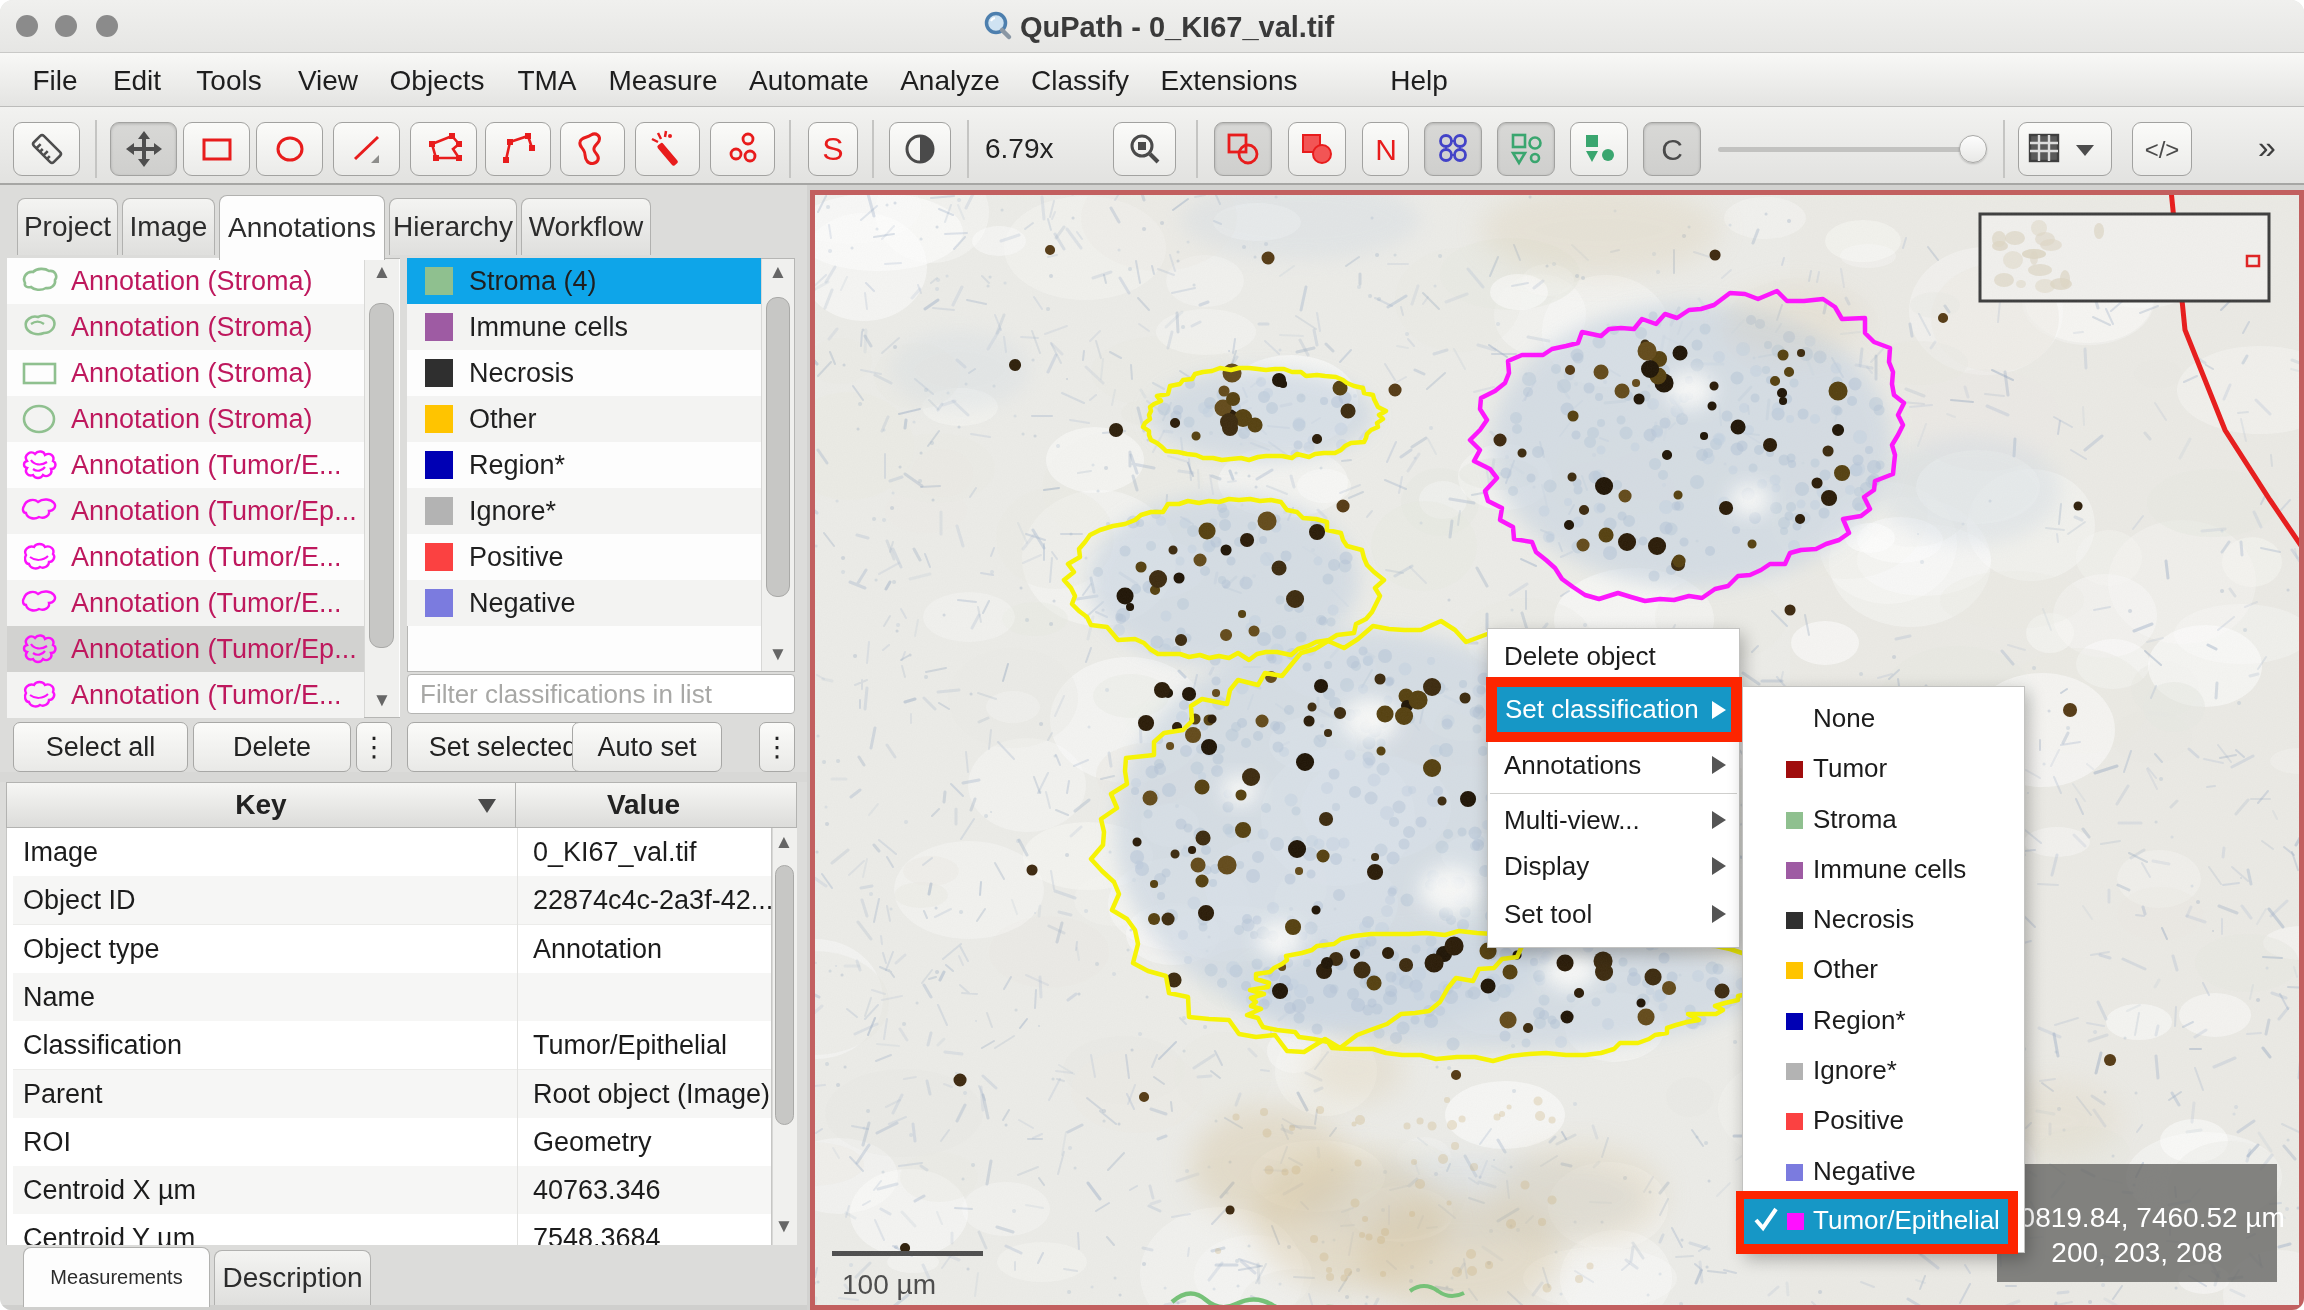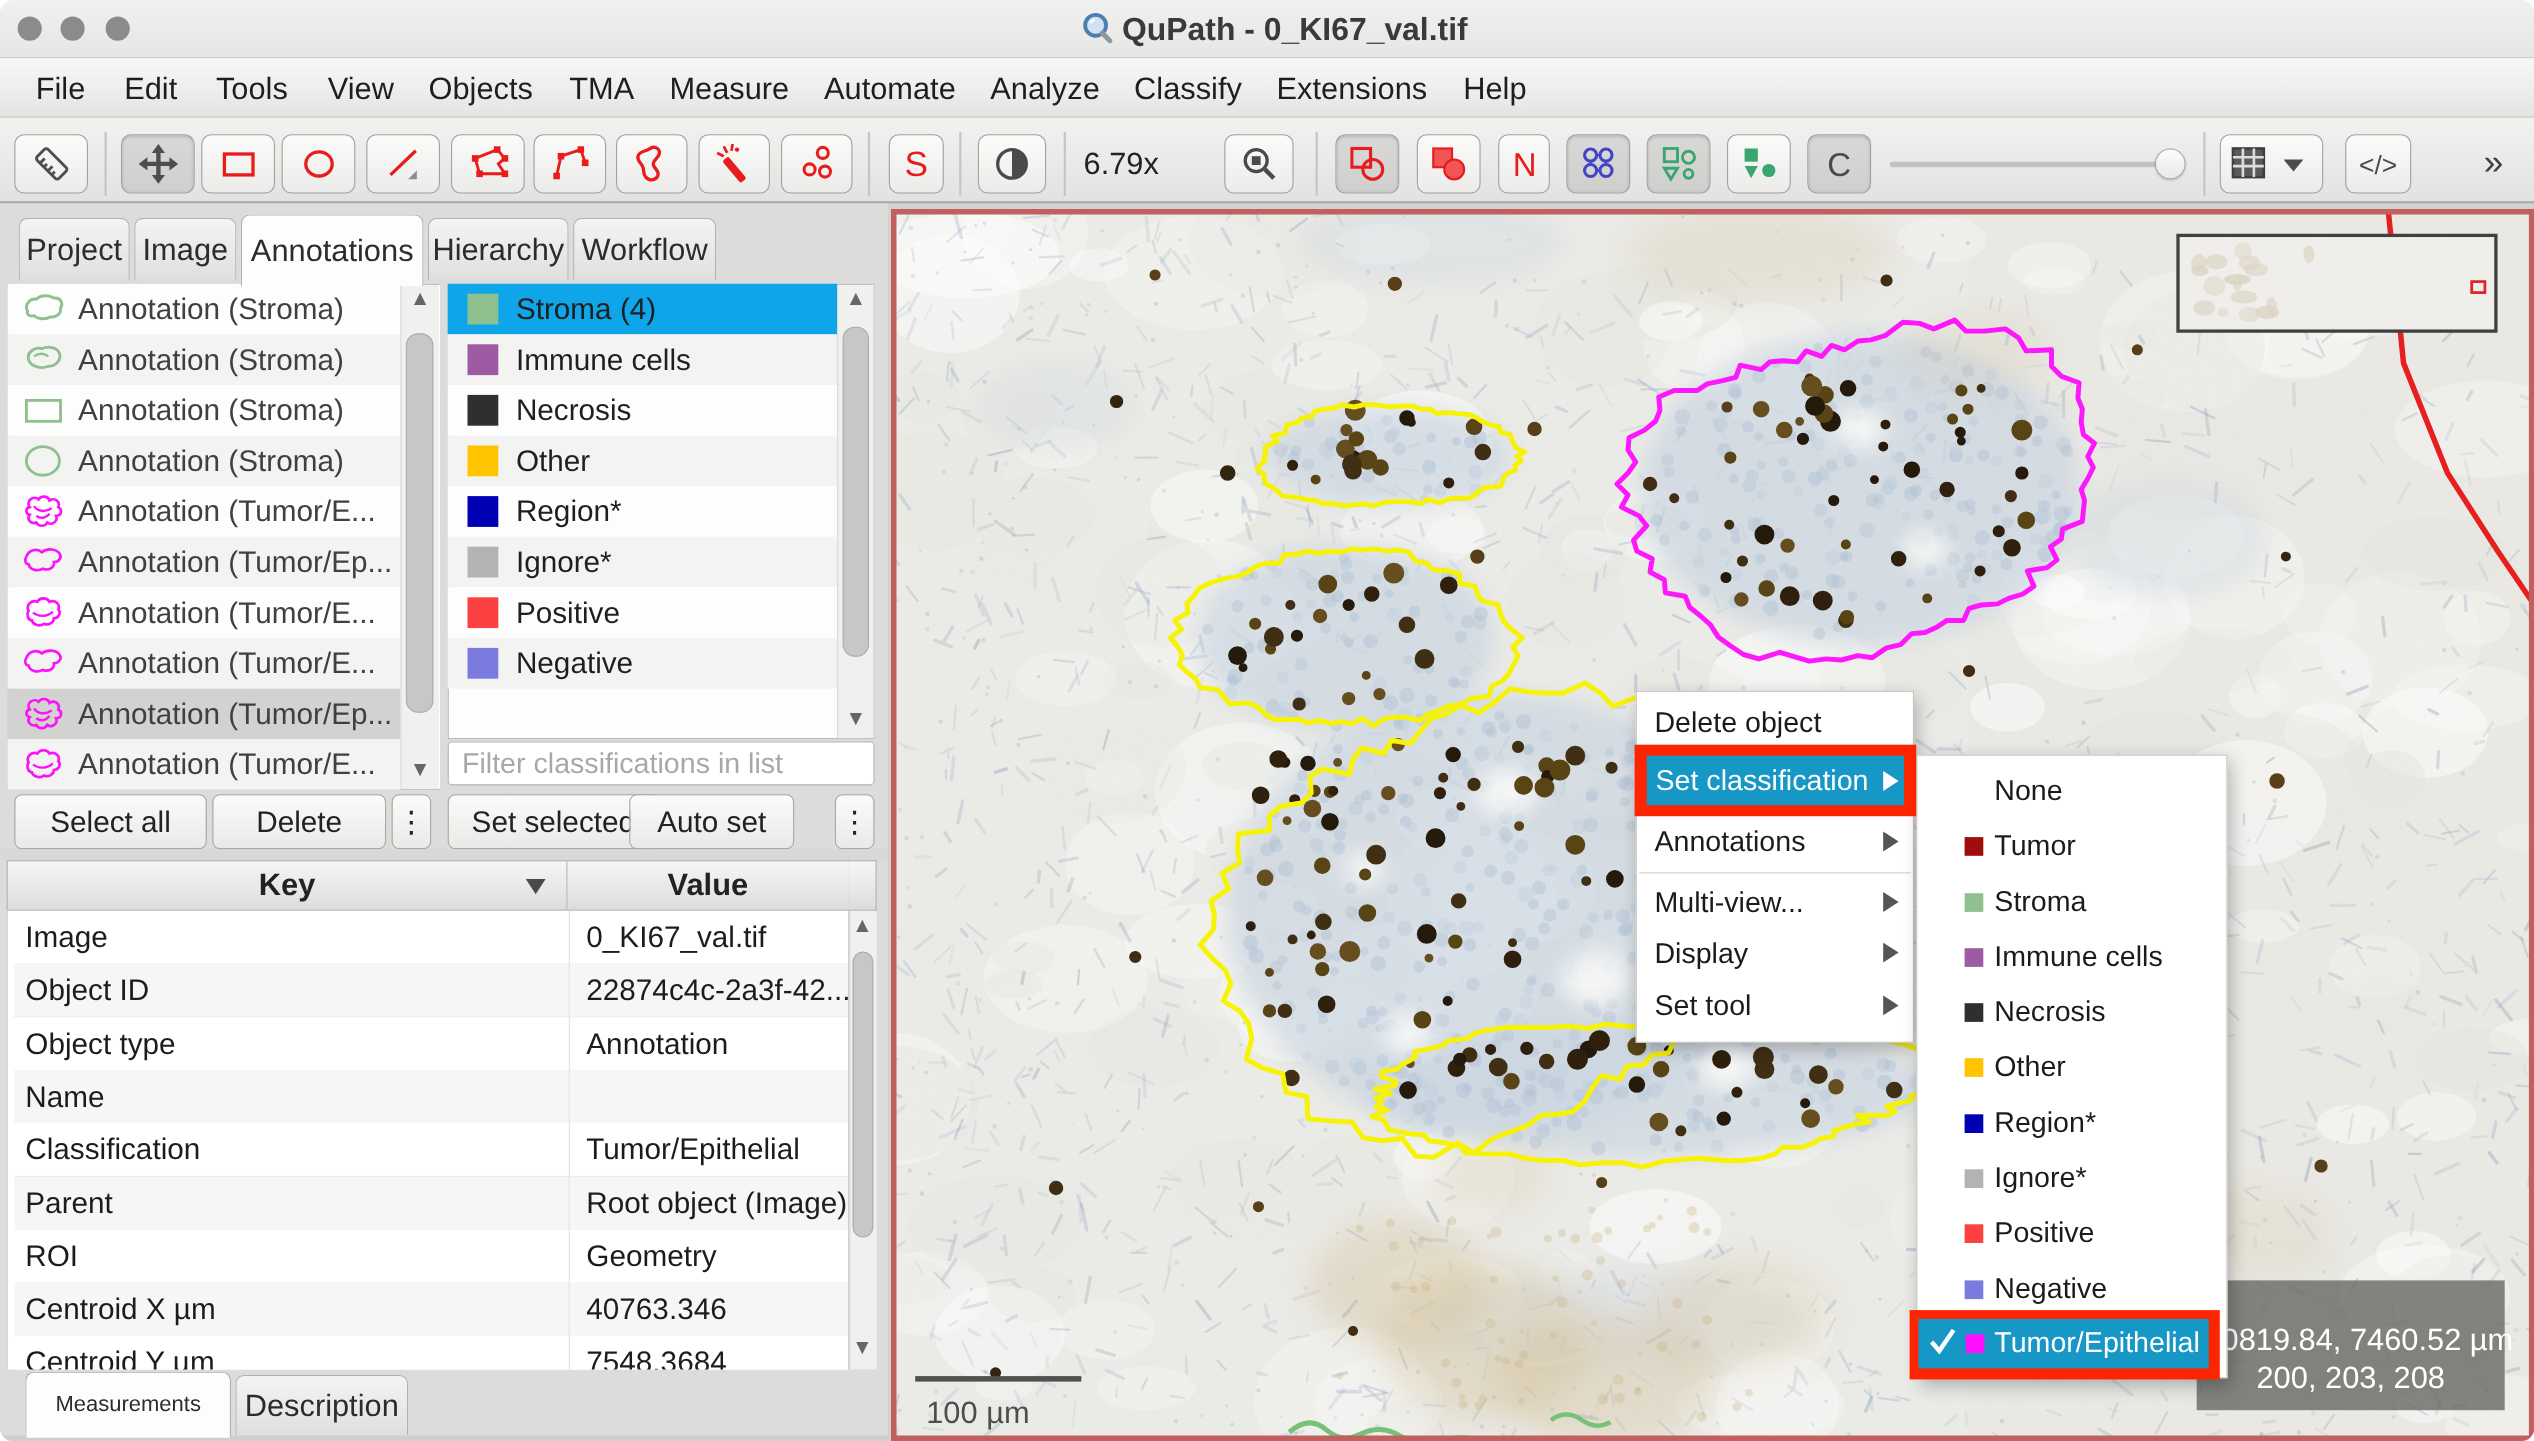--- a/index.html
+++ b/index.html
@@ -9,21 +9,21 @@
 #title{position:absolute;top:11px;left:1020px;font-size:29px;font-weight:bold;color:#3a3a3a}
 #menubar{left:0;top:53px;width:2304px;height:54px;background:linear-gradient(#f8f8f6,#e4e4e2);border-bottom:1px solid #bcbcba}
 .mi{position:absolute;top:12px;font-size:28px;color:#1e1e1e;transform:translateX(-50%)}
 #toolbar{left:0;top:107px;width:2304px;height:78px;background:linear-gradient(#f2f2f0,#e2e2e0);border-bottom:2px solid #a6a6a4}
 .tb{position:absolute;top:15px;height:54px;border:1.5px solid #a2a2a0;border-radius:9px;background:linear-gradient(#fbfbf9,#ebebe9);display:flex;align-items:center;justify-content:center}
 .tb.sel{background:linear-gradient(#d8d8d6,#cfcfcd);box-shadow:inset 0 1px 3px rgba(0,0,0,.18)}
 .tsep{position:absolute;top:13px;height:58px;width:2px;background:#c5c5c3}
 #lpanel{left:0;top:185px;width:807px;height:1125px;background:#dcdcda}
 .tab{position:absolute;border:1.5px solid #b1b1af;border-bottom:none;border-radius:8px 8px 0 0;background:linear-gradient(#f4f4f2,#dfdfdd);font-size:28px;color:#2c2c2c;display:flex;align-items:center;justify-content:center}
 .tab.sel{background:#fdfdfd}
-.lrow{position:absolute;left:7px;width:357px;height:46px;display:flex;align-items:center;font-size:27px;color:#404040}
+.lrow{position:absolute;left:7px;width:357px;height:46px;display:flex;align-items:center;font-size:27px;color:#be185d}
 .rrow{position:absolute;left:407px;width:354px;height:46px;display:flex;align-items:center;font-size:27px;color:#1f1f1f}
 .csq{width:28px;height:28px;margin-left:18px;margin-right:16px;flex:0 0 auto}
 .btn{position:absolute;top:537px;height:50px;border:1.5px solid #a8a8a6;border-radius:7px;background:linear-gradient(#fbfbf9,#e9e9e7);font-size:27px;color:#222;display:flex;align-items:center;justify-content:center}
 .sbtrack{position:absolute;background:#f0f0ee;border-left:1px solid #d8d8d6}
 .sbthumb{position:absolute;background:#c7c7c5;border:1px solid #a9a9a7;border-radius:11px}
 .arr{position:absolute;font-size:19px;color:#666;text-align:center}
 .trow{position:absolute;left:6px;width:765px;height:49px;font-size:27px;color:#1c1c1c}
 .trow .k{position:absolute;left:10px;top:9px}
 .trow .v{position:absolute;left:520px;top:9px}
 #viewer{left:807px;top:185px;width:1497px;height:1125px;background:#d2d2d0}
@@ -52,21 +52,21 @@
       <div class="mi" style="left:137px">Edit</div>
       <div class="mi" style="left:229px">Tools</div>
       <div class="mi" style="left:328px">View</div>
       <div class="mi" style="left:437px">Objects</div>
       <div class="mi" style="left:547px">TMA</div>
       <div class="mi" style="left:663px">Measure</div>
       <div class="mi" style="left:809px">Automate</div>
       <div class="mi" style="left:950px">Analyze</div>
       <div class="mi" style="left:1080px">Classify</div>
       <div class="mi" style="left:1229px">Extensions</div>
-      <div class="mi" style="left:1359px">Help</div>
+      <div class="mi" style="left:1419px">Help</div>
     </div>
     <div id="toolbar" class="abs">
       <div class="tb" style="left:13px;width:67px">
         <svg width="44" height="44" viewBox="0 0 44 44">
           <g transform="rotate(-45 22 22)" stroke="#4e4e4e" stroke-width="2.6" fill="none">
             <rect x="15" y="8" width="14" height="28" rx="2.5"></rect>
             <path d="M15 14h6M15 19h4M15 24h6M15 29h4"></path>
           </g>
         </svg>
       </div>

